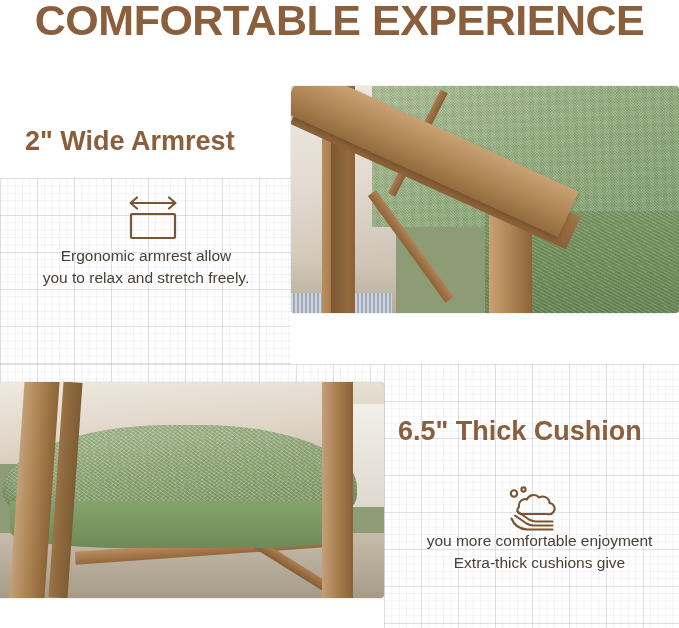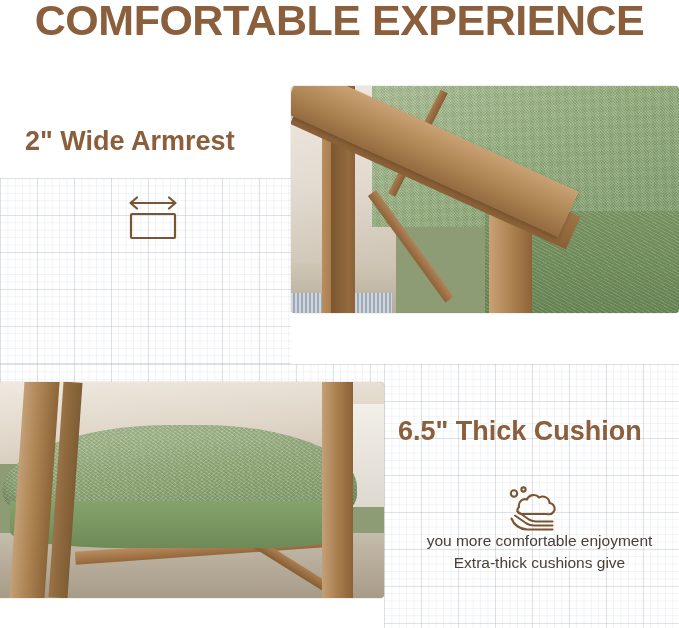--- a/index.html
+++ b/index.html
@@ -252,20 +252,22 @@
     <g fill="none" stroke="#7a5533" stroke-width="2.2" stroke-linecap="round" stroke-linejoin="round">
       <line x1="10" y1="11" x2="54" y2="11"></line>
       <polyline points="16,5.5 9.5,11 16,16.5"></polyline>
       <polyline points="48,5.5 54.5,11 48,16.5"></polyline>
       <rect x="10" y="22" width="44" height="24" rx="1"></rect>
     </g>
   </svg>
 </div>
 
 <div class="feature-desc" id="desc-armrest">
+  <span class="line">Ergonomic armrest allow</span>
+  <span class="line">you to relax and stretch freely.</span>
 </div>
 
 <div class="photo" id="photo-cushion">
   <div class="ph-layer cu-wall"></div>
   <div class="ph-layer cu-floor"></div>
   <div class="ph-layer cu-sheet"></div>
   <div class="ph-layer cu-rail"></div>
   <div class="ph-layer cu-braceA"></div>
   <div class="ph-layer cu-braceB"></div>
   <div class="ph-layer cu-seat"></div>

